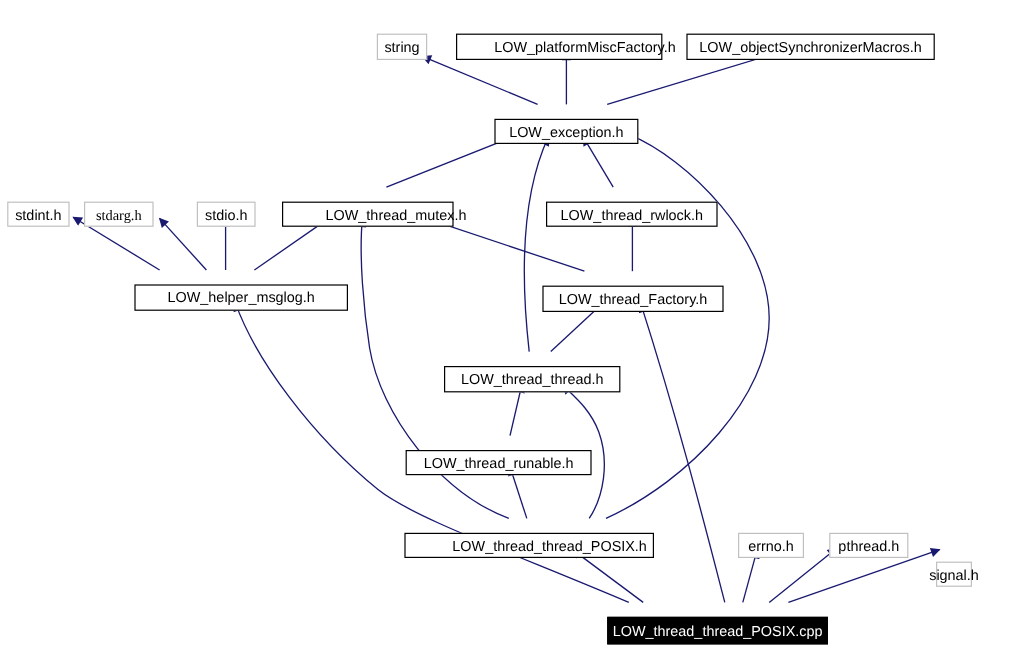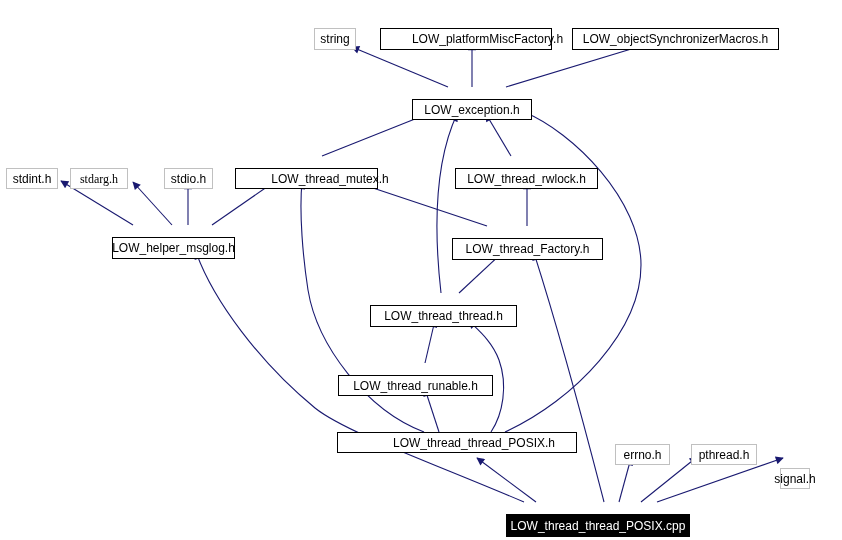--- a/index.html
+++ b/index.html
@@ -88,23 +88,23 @@
   <div id="nodes">
       <div class="node external" style="left: 314px; top: 16px; width: 42px; height: 22px;">string</div>
       <div class="node internal" style="left: 380px; top: 16px; width: 172px; height: 22px; padding-left: 43px;">LOW_platformMiscFactory.h</div>
       <div class="node internal" style="left: 572px; top: 16px; width: 207px; height: 22px;">LOW_objectSynchronizerMacros.h</div>
       <div class="node internal" style="left: 412px; top: 87px; width: 120px; height: 21px;">LOW_exception.h</div>
       <div class="node external" style="left: 6px; top: 156px; width: 52px; height: 21px;">stdint.h</div>
       <div class="node external" style="left: 70px; top: 156px; width: 58px; height: 21px; font-family: Liberation Serif, serif;">stdarg.h</div>
       <div class="node external" style="left: 164px; top: 156px; width: 49px; height: 21px;">stdio.h</div>
       <div class="node internal" style="left: 235px; top: 156px; width: 143px; height: 21px; padding-left: 47px;">LOW_thread_mutex.h</div>
       <div class="node internal" style="left: 455px; top: 156px; width: 143px; height: 21px;">LOW_thread_rwlock.h</div>
-      <div class="node internal" style="left: 112px; top: 225px; width: 123px; height: 22px;">LOW_helper_msglog.h</div>
+      <div class="node internal" style="left: 112px; top: 225px; width: 178px; height: 22px;">LOW_helper_msglog.h</div>
       <div class="node internal" style="left: 452px; top: 226px; width: 151px; height: 22px;">LOW_thread_Factory.h</div>
       <div class="node internal" style="left: 370px; top: 293px; width: 147px; height: 22px;">LOW_thread_thread.h</div>
       <div class="node internal" style="left: 338px; top: 363px; width: 155px; height: 21px;">LOW_thread_runable.h</div>
-      <div class="node internal" style="left: 337px; top: 420px; width: 240px; height: 21px; padding-left: 34px;">LOW_thread_thread_POSIX.h</div>
+      <div class="node internal" style="left: 337px; top: 432px; width: 208px; height: 21px; padding-left: 34px;">LOW_thread_thread_POSIX.h</div>
       <div class="node external" style="left: 615px; top: 432px; width: 55px; height: 21px;">errno.h</div>
       <div class="node external" style="left: 691px; top: 432px; width: 66px; height: 21px;">pthread.h</div>
       <div class="node external" style="left: 780px; top: 456px; width: 30px; height: 21px;">signal.h</div>
       <div class="node main" style="left: 506px; top: 502px; width: 184px; height: 23px;">LOW_thread_thread_POSIX.cpp</div>
     </div>
 </div>
 
 </body></html>

